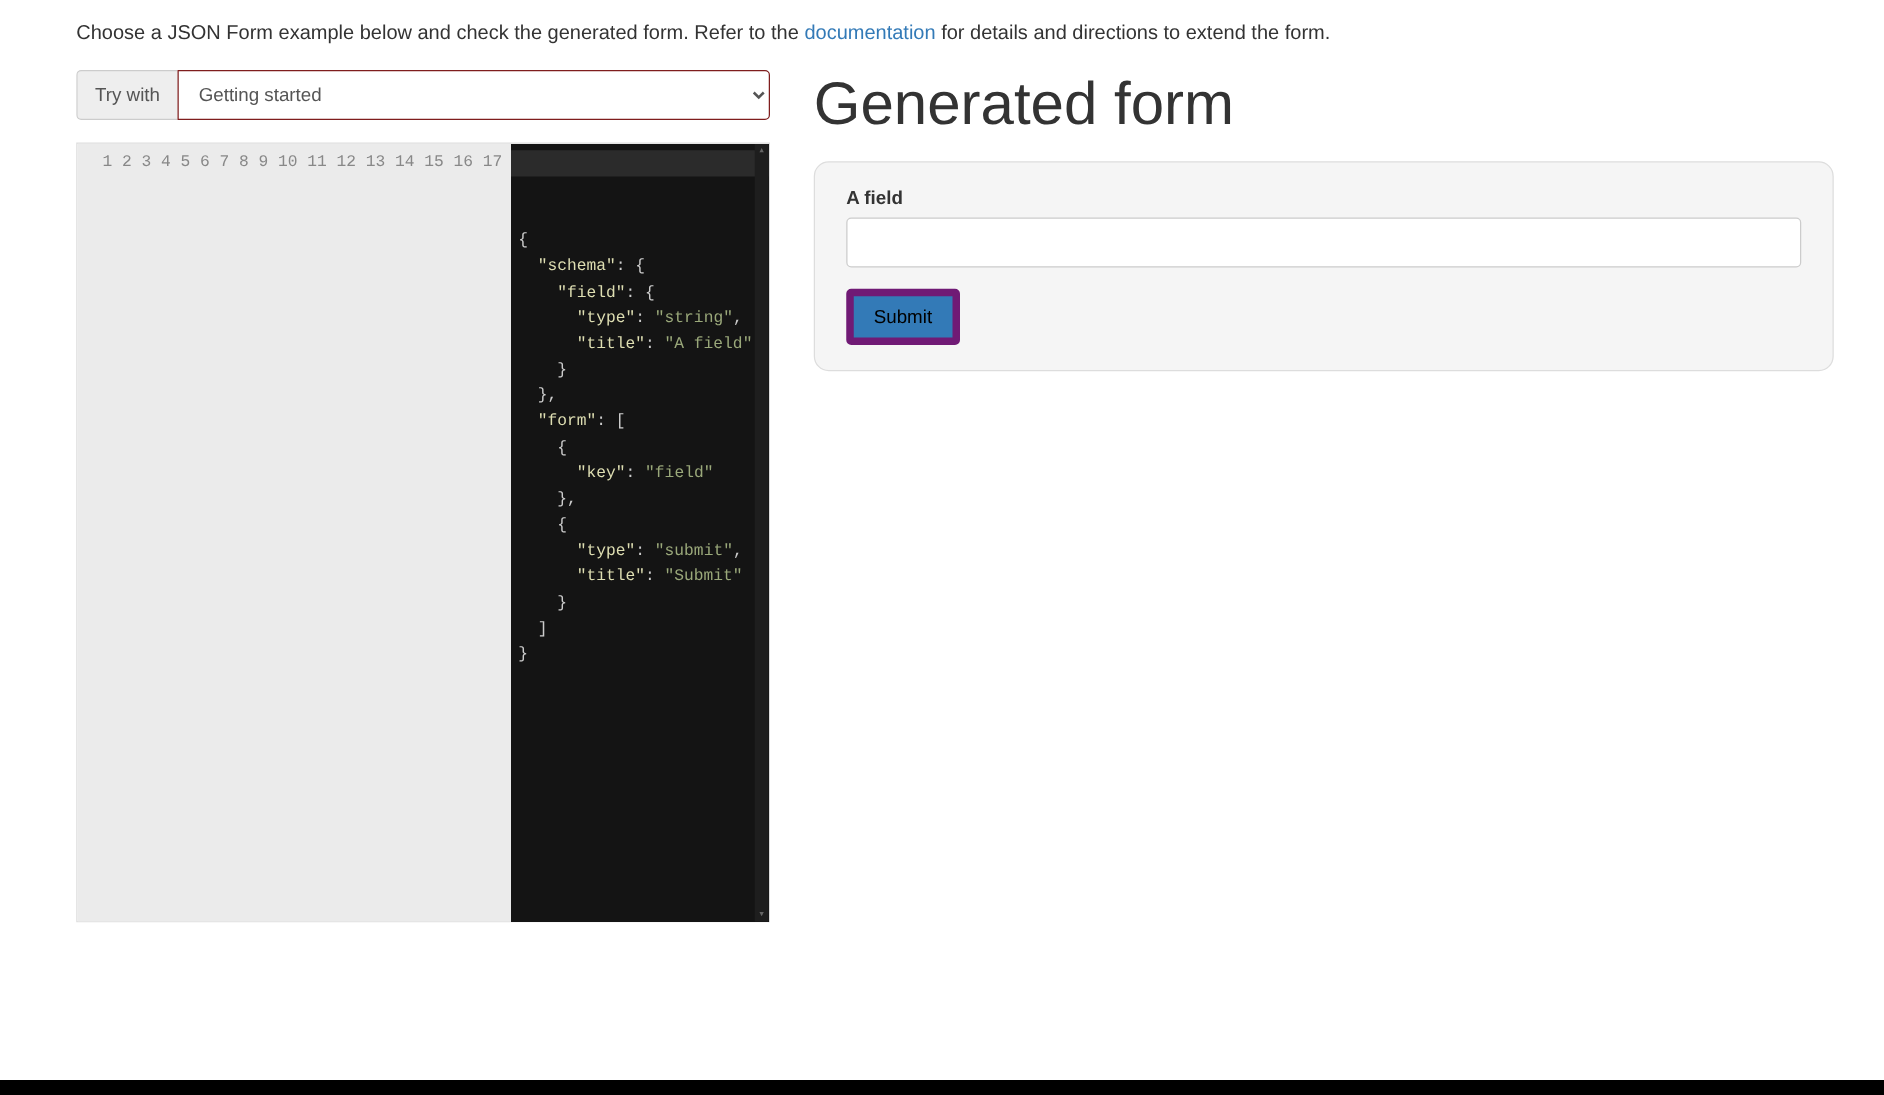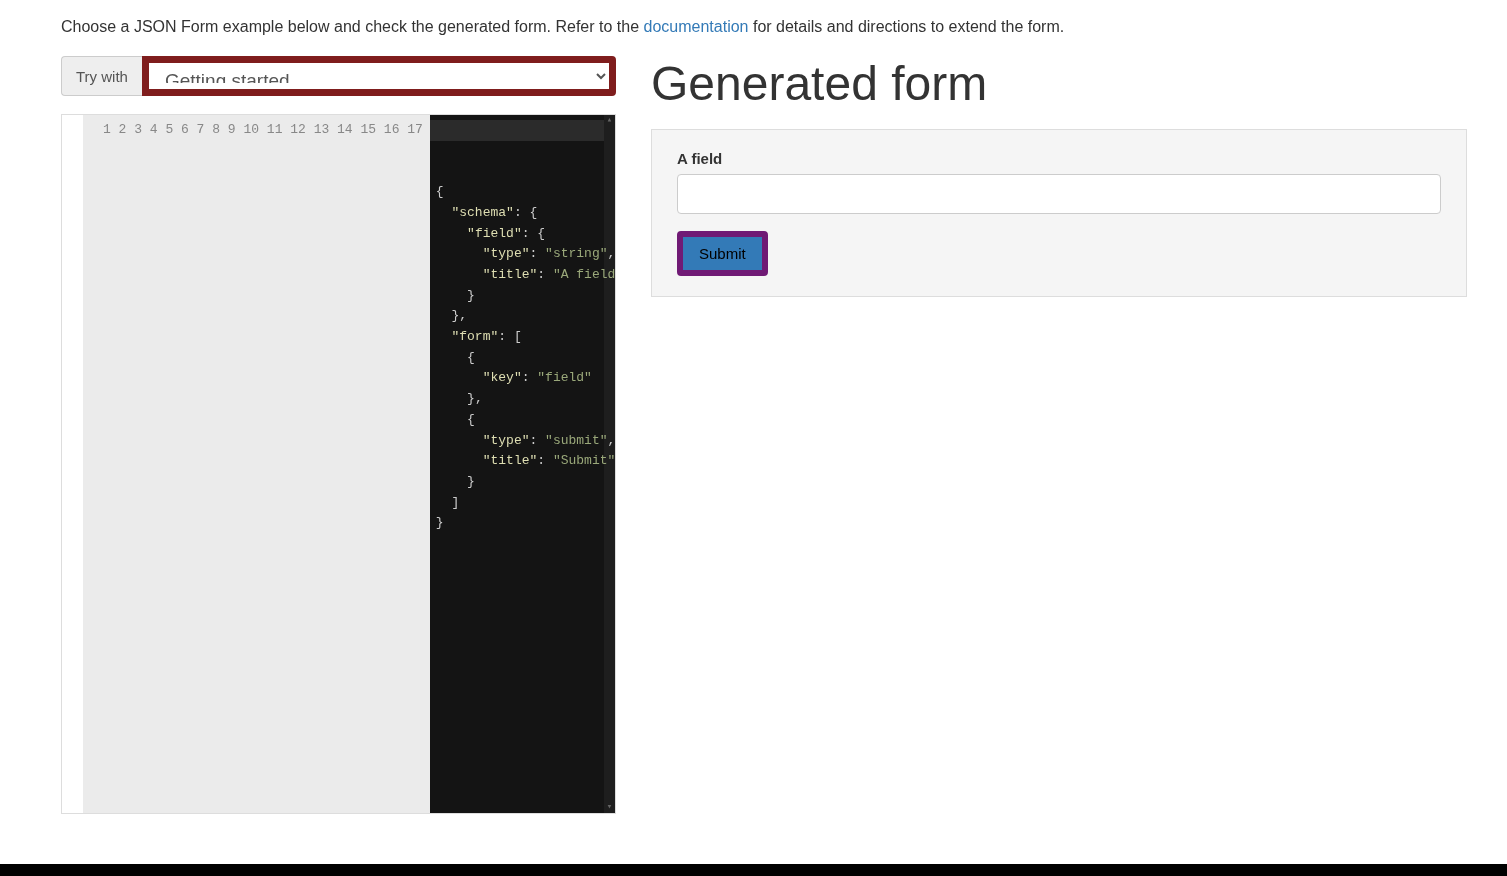--- a/index.html
+++ b/index.html
@@ -46,38 +46,37 @@
     border-right: none;
     padding: 8px 14px;
     font-size: 15px;
     color: #555;
     border-radius: 4px 0 0 4px;
     display: flex;
     align-items: center;
   }
   .example-select {
     flex: 1;
-    border: 7px solid #7f1d1d;
+    border: 1px solid #7f1d1d;
     border-radius: 0 4px 4px 0;
     padding: 6px 12px;
-    font-size: 19px;
+    font-size: 15px;
     height: 40px;
     background: #fff;
     color: #555;
   }
   
   .editor {
     display: flex;
     border: 1px solid #ddd;
-    height: 700px;
+    height: 624px;
     position: relative;
     font-family: Consolas, "Courier New", monospace;
     font-size: 13px;
     overflow: hidden;
-    padding-left: 21px;
   }
   .gutter {
     background: #ebebeb;
     color: #888;
     text-align: right;
     padding: 5px 7px 5px 20px;
     line-height: 20.7px;
     user-select: none;
   }
   .code-area {
@@ -124,21 +123,21 @@
 
   
   h1.gen-title {
     font-size: 48px;
     font-weight: 500;
     margin: 0 0 18px 0;
     color: #333;
   }
   .panel {
     border: 1px solid #ddd;
-    border-radius: 0;
+    border-radius: 12px;
     background: #f5f5f5;
     padding: 20px 25px;
   }
   .form-group { margin-bottom: 17px; }
   .form-label {
     font-weight: 700;
     font-size: 15px;
     display: block;
     margin-bottom: 7px;
     color: #333;

